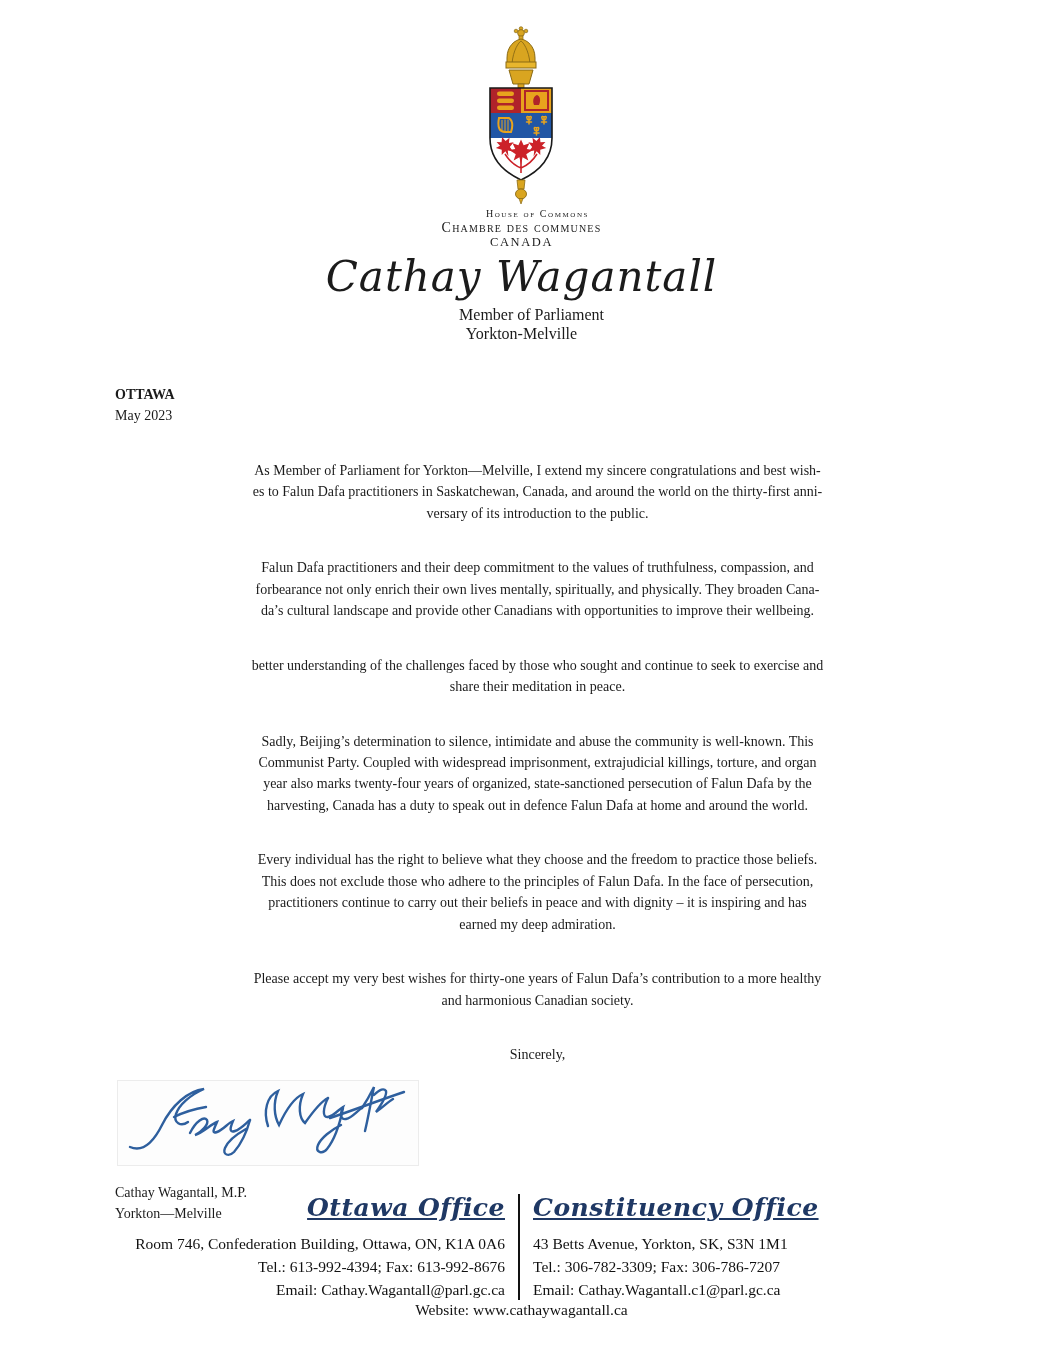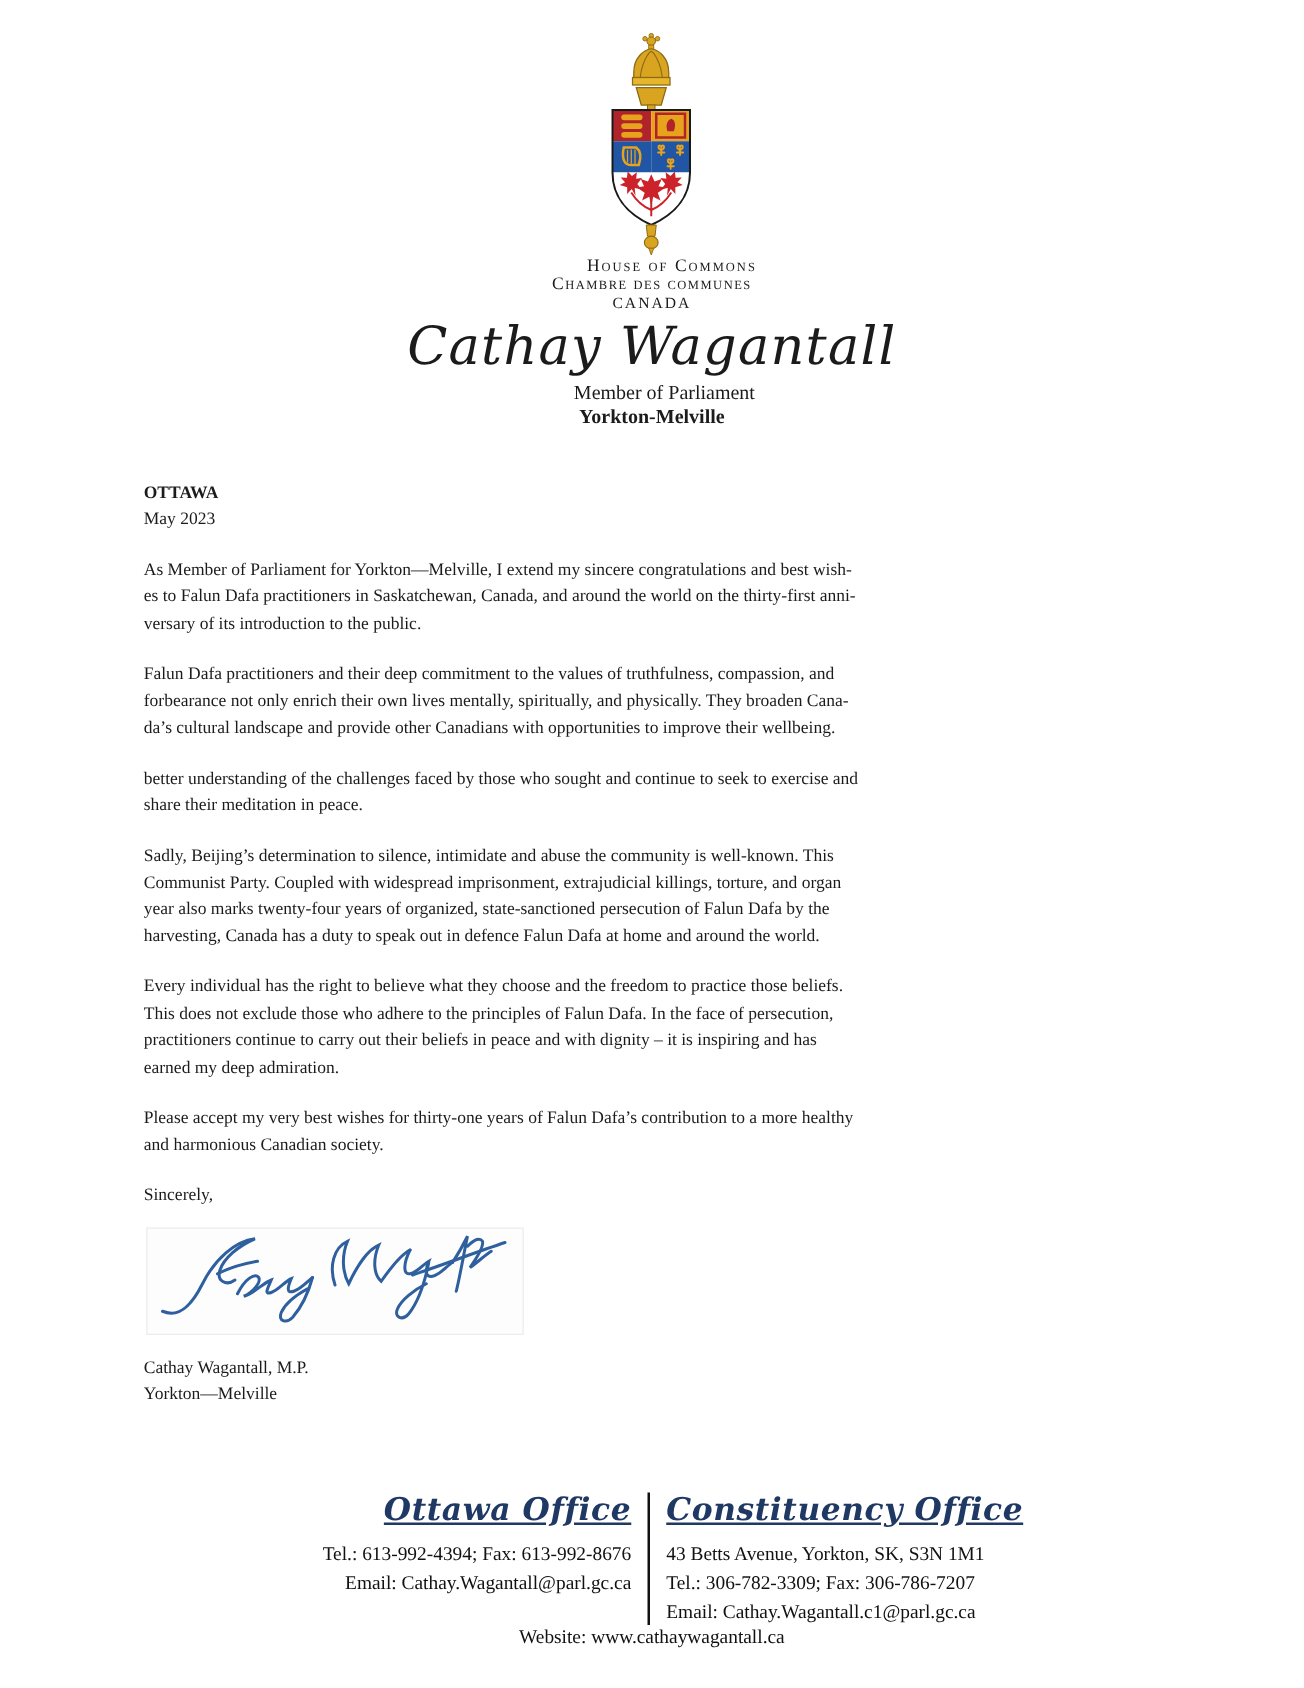--- a/index.html
+++ b/index.html
@@ -5,32 +5,32 @@
   html,body { margin:0; padding:0; background:#ffffff; }
   #page {
     position:relative; width:1043px; height:1350px; background:#ffffff;
     font-family:"Liberation Serif", serif; color:#1b1b1b; overflow:hidden;
   }
 
   
   #crest { position:absolute; left:486px; top:26px; }
   .lh-center { position:absolute; left:0; right:0; text-align:center; }
   #org-block { top:207px; line-height:14px; }
-  .org1 { font-variant:small-caps; font-size:14px; letter-spacing:1.6px;margin-left:32px; }
+  .org1 { font-variant:small-caps; font-size:10px; letter-spacing:1.6px;margin-left:32px; }
   .org2 { font-variant:small-caps; font-size:14px; letter-spacing:1.2px; }
   .org3 { font-size:12.5px; letter-spacing:1.6px; }
   #member-name { top:252px; font-size:42px; font-style:italic; font-family:"DejaVu Serif", serif; letter-spacing:1px; }
   #member-title { top:306px; font-size:16px;padding-left:20px; }
-  #member-riding { top:325px; font-size:16px;font-weight:bold; }
+  #member-riding { top:325px; font-size:16px; }
 
   
   #letter { position:absolute; left:115px; top:384px; width:845px; font-size:14px; }
   .ln { line-height:21.45px; white-space:nowrap; }
   .city { font-weight:bold; }
-  .para { margin-top:19px; }
+  .para { margin-top:33px;text-align:center; }
   .it { font-style:italic; }
 
   #sig-box {
     margin-top:14px; margin-left:2px; width:300px; height:84px;
     background:#fdfdfd; border:1px solid #ececec;
   }
   #sig-name { margin-top:16px; }
 
   
   .office-script {
@@ -190,20 +190,21 @@
     </div>
 
     <div id="sig-name">
       <div class="ln">Cathay Wagantall, M.P.</div>
       <div class="ln">Yorkton—Melville</div>
     </div>
   </main>
 
   <div id="f-left">
     <div class="office-script">Ottawa Office</div>
+    <div class="f-ln">Room 746, Confederation Building, Ottawa, ON, K1A 0A6</div>
     <div class="f-ln">Tel.: 613-992-4394; Fax: 613-992-8676</div>
     <div class="f-ln">Email: Cathay.Wagantall@parl.gc.ca</div>
   </div>
 
   <div id="f-divider"></div>
 
   <div id="f-right">
     <div class="office-script">Constituency Office</div>
     <div class="f-ln">43 Betts Avenue, Yorkton, SK, S3N 1M1</div>
     <div class="f-ln">Tel.: 306-782-3309; Fax: 306-786-7207</div>

